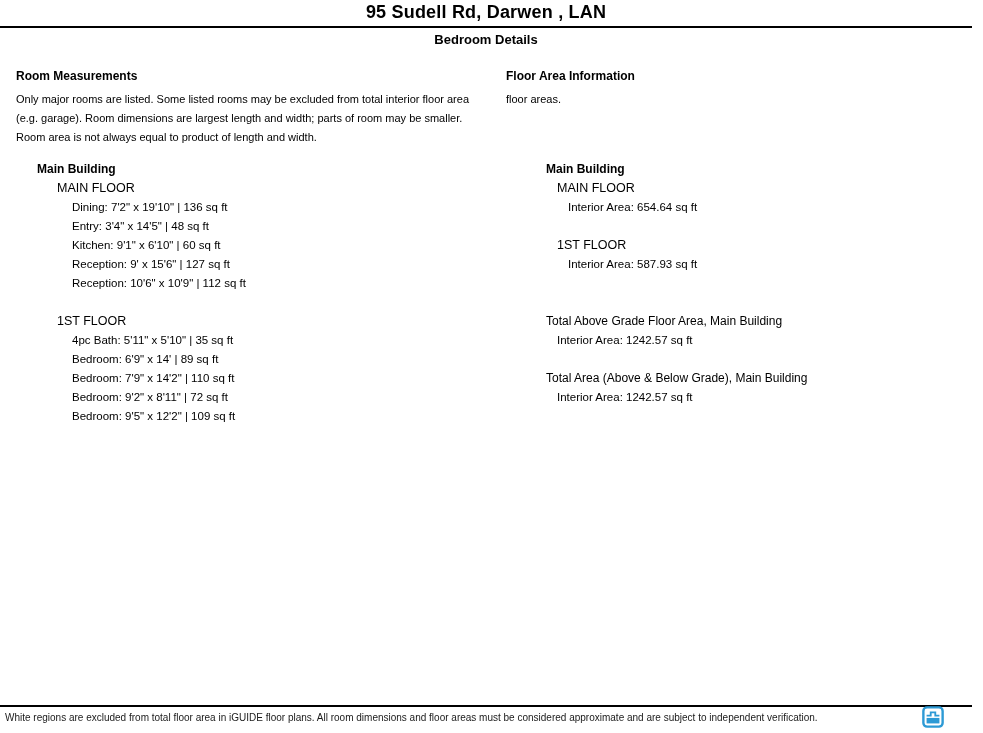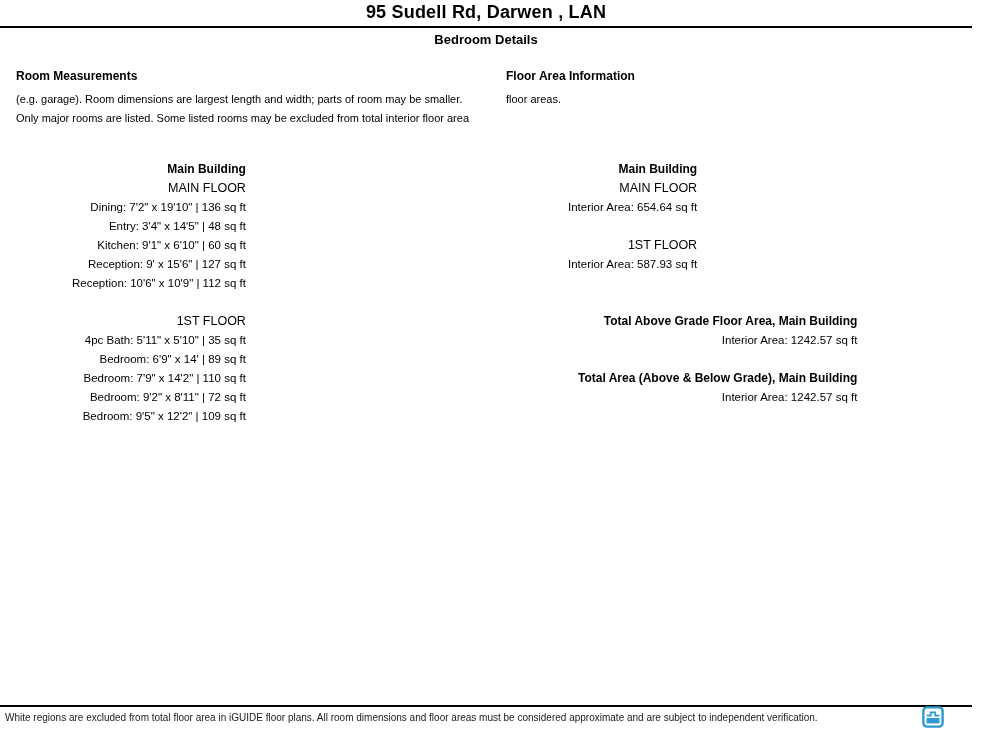--- a/index.html
+++ b/index.html
@@ -17,54 +17,55 @@
     position:absolute;top:32px;left:0;width:100%;text-align:center;
     font-size:13px;font-weight:bold;
   }
   
   .col{position:absolute;top:69px;}
   .col.left{left:16px;width:478px;}
   .col.right{left:506px;width:477px;}
   .col h2{margin:0 0 7px 0;font-size:12px;font-weight:bold;}
   .desc-line{font-size:11px;line-height:19px;white-space:nowrap;}
   
-  .block{position:absolute;font-size:11.5px;line-height:19px;text-align:right;}
+  .block{position:absolute;font-size:11.5px;line-height:19px;}
   .left-building{left:37px;top:160px;}
   .right-building{left:546px;top:160px;}
   .right-totals{left:546px;top:312px;}
   .bname{font-weight:bold;font-size:12px;line-height:19px;}
   .left-building .fname{padding-left:20px;font-size:12.5px;}
   .left-building .room{padding-left:35px;}
   .right-building .fname{padding-left:11px;font-size:12.5px;}
   .right-building .iarea{padding-left:22px;}
   .gap{margin-top:19px;}
-  .tname{font-weight:bold;font-size:12px;line-height:19px;}
+  .tname{font-weight:normal;font-size:12px;line-height:19px;}
   .tvalue{padding-left:11px;line-height:19px;}
-  .total.gap{margin-top:19px;margin-left:32px;}
+  .total.gap{margin-top:19px;}
   
   .footer-rule{position:absolute;top:705px;left:0;width:100%;height:2px;background:#000;}
   .footer-text{position:absolute;top:712px;left:5px;font-size:10px;color:#1a1a1a;}
   .logo{
     position:absolute;top:706px;right:5px;display:flex;align-items:center;gap:20px;flex-direction:column;
   }
   .logo-text{font-size:20px;font-weight:400;letter-spacing:0;line-height:22px;}
 </style>
 </head>
 <body>
 
 <div class="page">
 
   <div class="title">95 Sudell Rd, Darwen , LAN</div>
   <div class="title-rule"></div>
   <div class="subtitle">Bedroom Details</div>
 
   <section class="col left">
     <h2>Room Measurements</h2>
+    <div class="desc-line">Only major rooms are listed. Some listed rooms may be excluded from total interior floor area</div>
     <div class="desc-line">(e.g. garage). Room dimensions are largest length and width; parts of room may be smaller.</div>
-    <div class="desc-line">Only major rooms are listed. Some listed rooms may be excluded from total interior floor area</div>
+    <div class="desc-line">Room area is not always equal to product of length and width.</div>
   </section>
 
   <section class="col right">
     <h2>Floor Area Information</h2>
     <div class="desc-line">floor areas.</div>
   </section>
 
   <div class="block left-building">
     <div class="bname">Main Building</div>
     <div class="floor">

